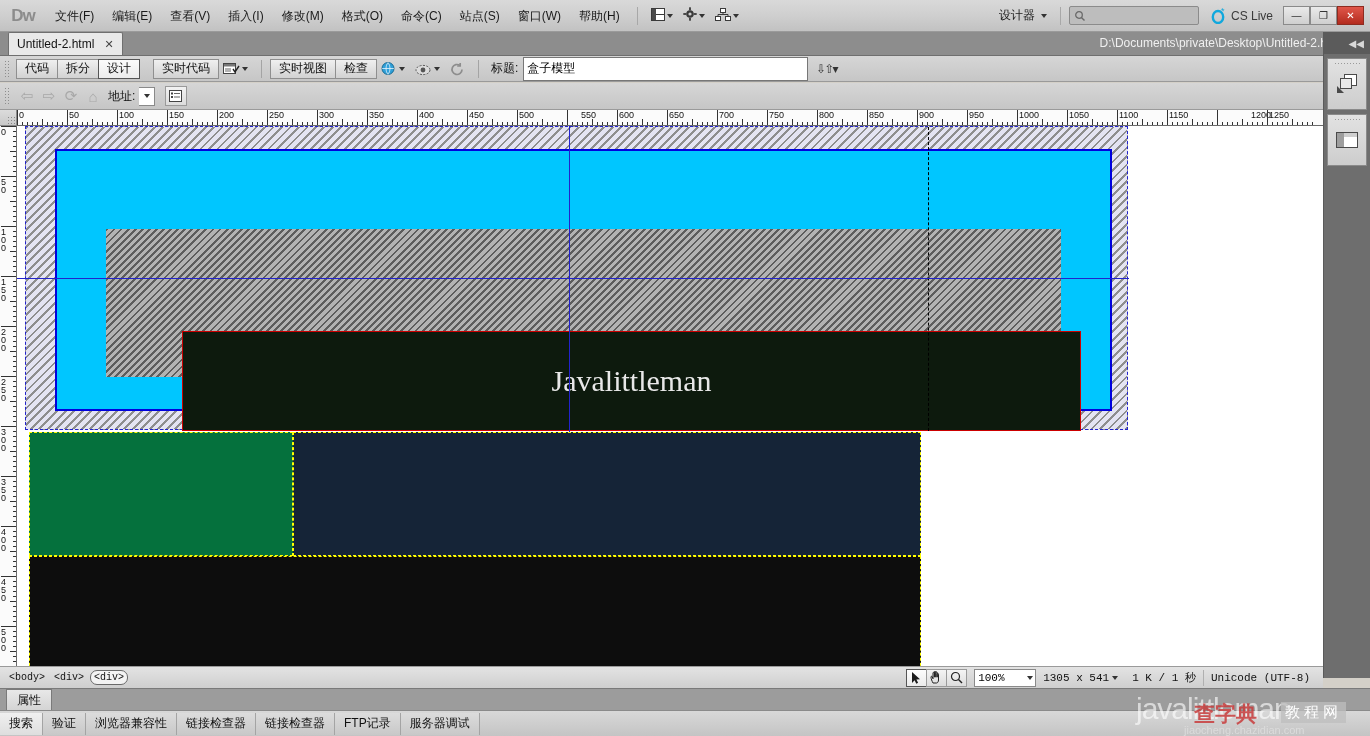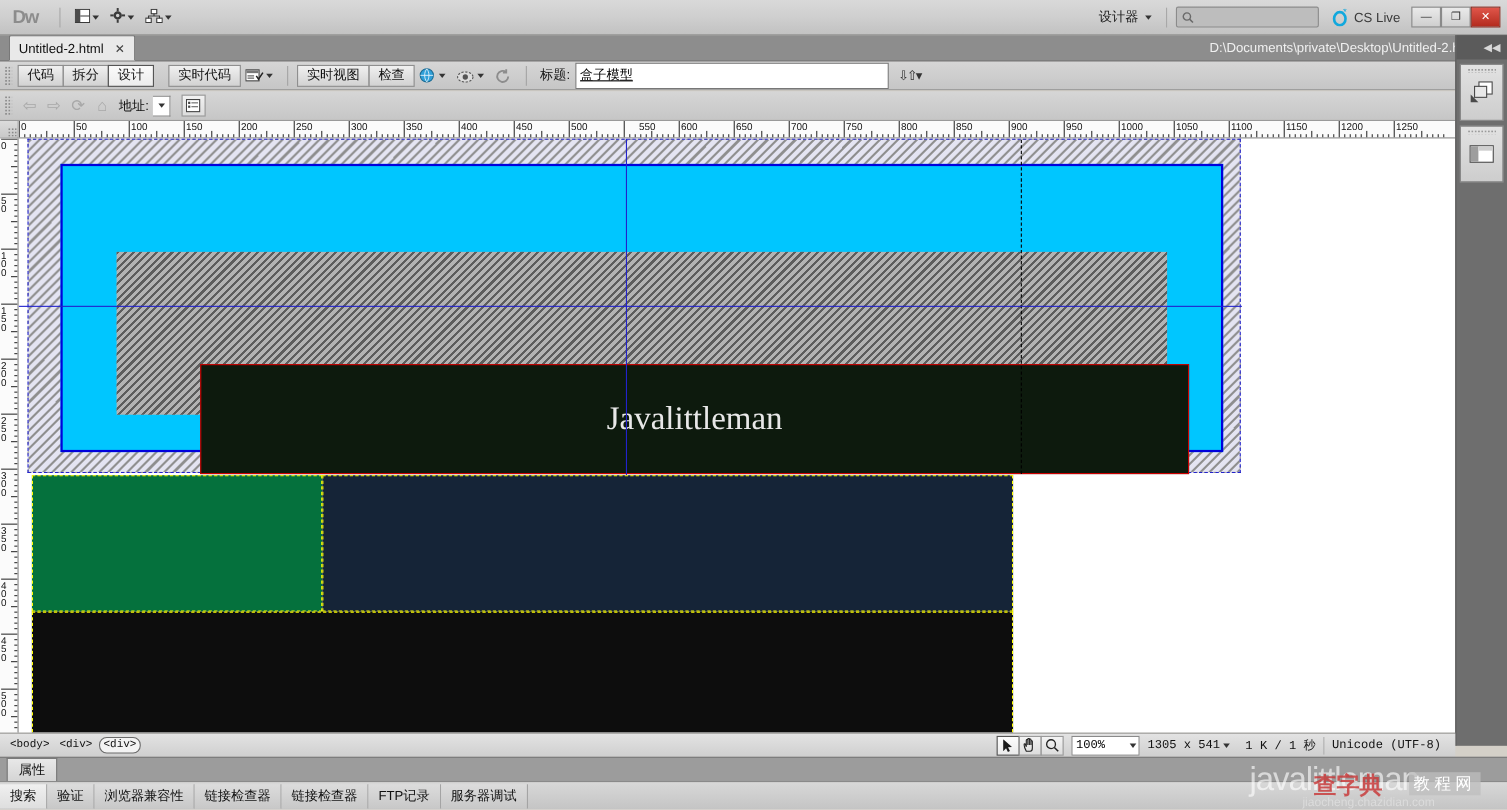--- a/index.html
+++ b/index.html
@@ -82,21 +82,21 @@
     height: 20px; min-width: 38px; padding: 0 8px; margin-right: -1px;
     border: 1px solid #8f8f8f; background: linear-gradient(to bottom,#f0f0f0,#d2d2d2);
     display: flex; align-items: center; justify-content: center; font-size: 12px; color: #111;
   }
   .vbtn.active { background: linear-gradient(to bottom,#fbfbfb,#ececec); border-color:#555; }
   .vgroup { display: flex; margin-right: 14px; }
   .vsep { width: 1px; height: 18px; background: #a4a4a4; margin: 0 8px; }
   .title-lbl { font-size: 12px; margin: 0 5px 0 4px; color:#111; }
   .title-input {
     width: 285px; height: 24px; border: 1px solid #777; background: #fff; font-size: 12px;
-    padding: 0 3px; font-family: "Liberation Sans", sans-serif; color: #000; text-decoration: underline;
+    padding: 0 3px; font-family: "Liberation Sans", sans-serif; color: #000;
   }
   .arrows-ic { font-size: 12px; margin-left: 8px; color: #333; letter-spacing:-2px;}
 
   
   .addrbar {
     position: absolute; left: 0; top: 83px; width: 1323px; height: 27px;
     background: linear-gradient(to bottom,#d6d6d6,#c6c6c6);
     border-bottom: 1px solid #9a9a9a; display: flex; align-items: center; padding-left: 4px;
   }
   .nav-ic { width: 22px; height: 20px; display:flex; align-items:center; justify-content:center;
@@ -245,20 +245,32 @@
      font-size:15px; padding:1px 4px; letter-spacing:4px;}
   .wm-url { position:absolute; left:48px; top:30px; font-size:11px; color:rgba(220,220,220,0.95); }
 </style>
 </head>
 <body>
 
 <div id="app">
 
   <div class="menubar">
     <div class="dw-logo">Dw</div>
+    <div class="menu-items">
+      <div class="menu-item">文件(F)</div>
+      <div class="menu-item">编辑(E)</div>
+      <div class="menu-item">查看(V)</div>
+      <div class="menu-item">插入(I)</div>
+      <div class="menu-item">修改(M)</div>
+      <div class="menu-item">格式(O)</div>
+      <div class="menu-item">命令(C)</div>
+      <div class="menu-item">站点(S)</div>
+      <div class="menu-item">窗口(W)</div>
+      <div class="menu-item">帮助(H)</div>
+    </div>
     <div class="mb-sep"></div>
     <div class="icon-btn">
       <span>
         <svg width="14" height="13">
             <rect x="0.5" y="0.5" width="13" height="12" fill="#fff" stroke="#3a3a3a"></rect>
             <rect x="1" y="1" width="4" height="11" fill="#4a4a4a"></rect>
             <line x1="5" y1="6.5" x2="13" y2="6.5" stroke="#3a3a3a"></line>
           </svg>
       </span>
       <span class="caret-dn"></span>
@@ -652,21 +664,21 @@
         <div class="h-tick" style="left: 1155px; height: 3px;"></div>
         <div class="h-tick" style="left: 1160px; height: 3px;"></div>
         <div class="h-tick" style="left: 1165px; height: 3px;"></div>
         <div class="h-tick" style="left: 1170px; height: 3px;"></div>
         <div class="h-tick" style="left: 1175px; height: 6px;"></div>
         <div class="h-tick" style="left: 1180px; height: 3px;"></div>
         <div class="h-tick" style="left: 1185px; height: 3px;"></div>
         <div class="h-tick" style="left: 1190px; height: 3px;"></div>
         <div class="h-tick" style="left: 1195px; height: 3px;"></div>
         <div class="h-tick" style="left: 1200px; height: 15px;"></div>
-        <div class="h-lab" style="left: 1202px;">1200</div>
+        <div class="h-lab" style="left: 1234px;">1200</div>
         <div class="h-tick" style="left: 1205px; height: 3px;"></div>
         <div class="h-tick" style="left: 1210px; height: 3px;"></div>
         <div class="h-tick" style="left: 1215px; height: 3px;"></div>
         <div class="h-tick" style="left: 1220px; height: 3px;"></div>
         <div class="h-tick" style="left: 1225px; height: 6px;"></div>
         <div class="h-tick" style="left: 1230px; height: 3px;"></div>
         <div class="h-tick" style="left: 1235px; height: 3px;"></div>
         <div class="h-tick" style="left: 1240px; height: 3px;"></div>
         <div class="h-tick" style="left: 1245px; height: 3px;"></div>
         <div class="h-tick" style="left: 1250px; height: 15px;"></div>

